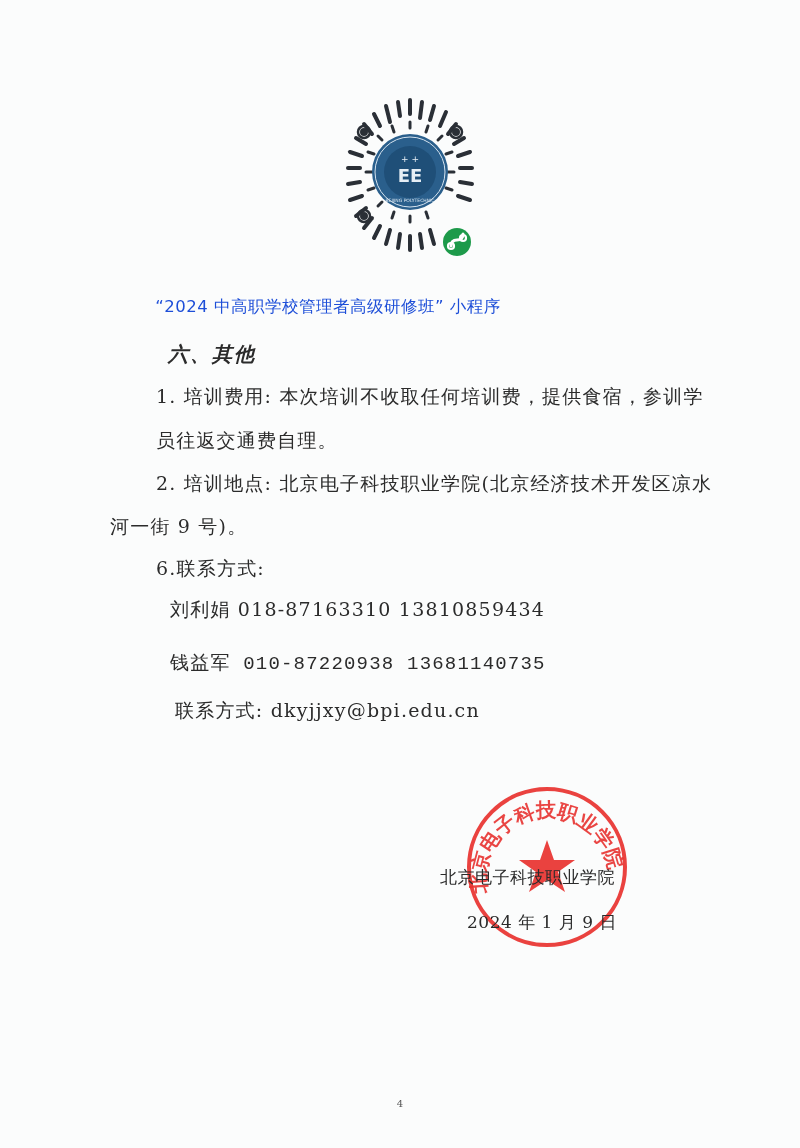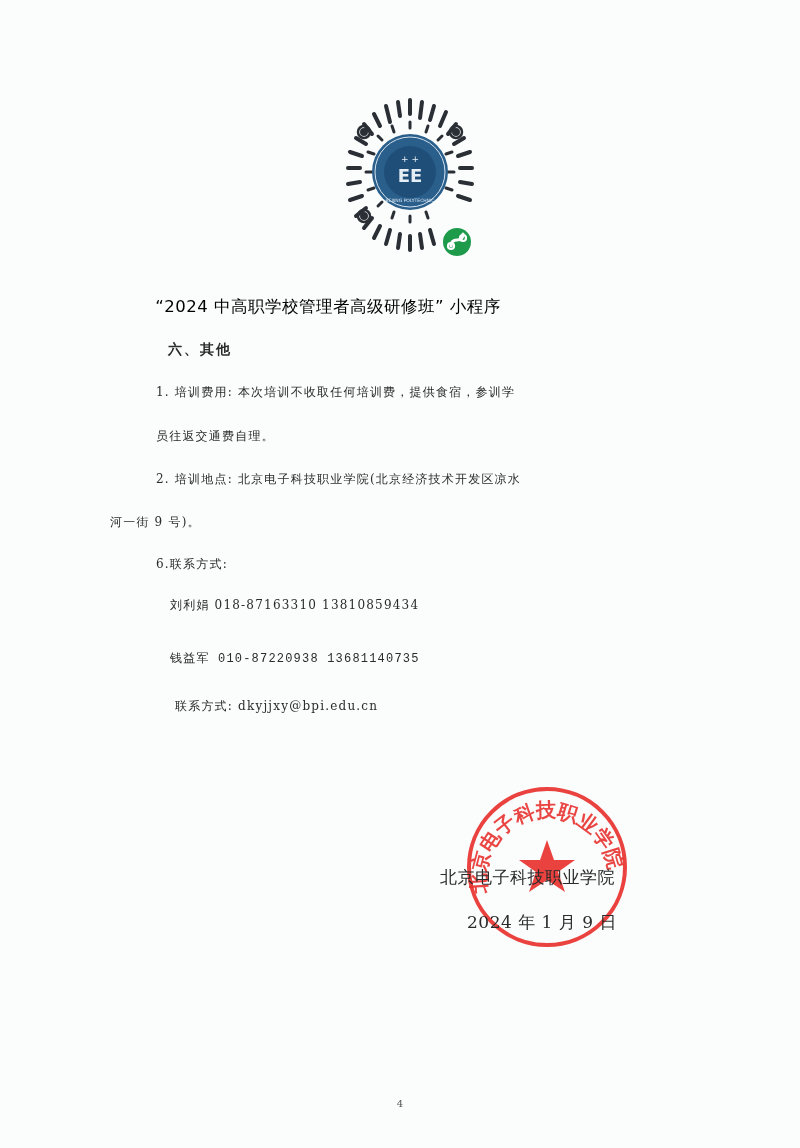--- a/index.html
+++ b/index.html
@@ -4,25 +4,25 @@
   <style>
     html, body { margin: 0; padding: 0; }
     body {
       width: 800px; height: 1148px; background: #fbfcfc; position: relative; overflow: hidden;
       font-family: "DejaVu Serif", "Liberation Serif", serif; color: #2a2a2a;
     }
     .qr-wrap { position: absolute; left: 330px; top: 92px; width: 160px; height: 180px; }
     .qr-wrap svg { width: 160px; height: 180px; }
     .caption {
       position: absolute; left: 0; width: 656px; top: 296px; text-align: center;
-      font-size: 16.5px; letter-spacing: 0.5px; color: #000000;
+      font-size: 16.5px; letter-spacing: 0.5px; color: #1d4ed8;
       font-family: "DejaVu Sans", "Liberation Sans", sans-serif;
     }
-    .line { position: absolute; font-size: 12px; white-space: nowrap; letter-spacing: 1.2px; color: #2b2b2b; }
-    .heading { font-family: "DejaVu Sans", "Liberation Sans", sans-serif; font-weight: bold; font-size: 14px; letter-spacing: 2px; }
+    .line { position: absolute; font-size: 19px; white-space: nowrap; letter-spacing: 1.2px; color: #2b2b2b; }
+    .heading { font-family: "DejaVu Sans", "Liberation Sans", sans-serif; font-weight: bold; font-size: 20px; letter-spacing: 2px; font-style: italic; }
     .seal { position: absolute; left: 455px; top: 782px; width: 180px; height: 170px; }
     .seal svg { width: 180px; height: 170px; }
     .sign { position: absolute; font-size: 17px; white-space: nowrap; color: #2b2b2b; letter-spacing: 0.5px; }
     .page-num { position: absolute; left: 0; width: 800px; top: 1098px; text-align: center; font-size: 10px; color: #555; }
   </style>
 </head>
 <body>
 
 <div class="qr-wrap">
   <svg viewBox="0 0 160 180">

